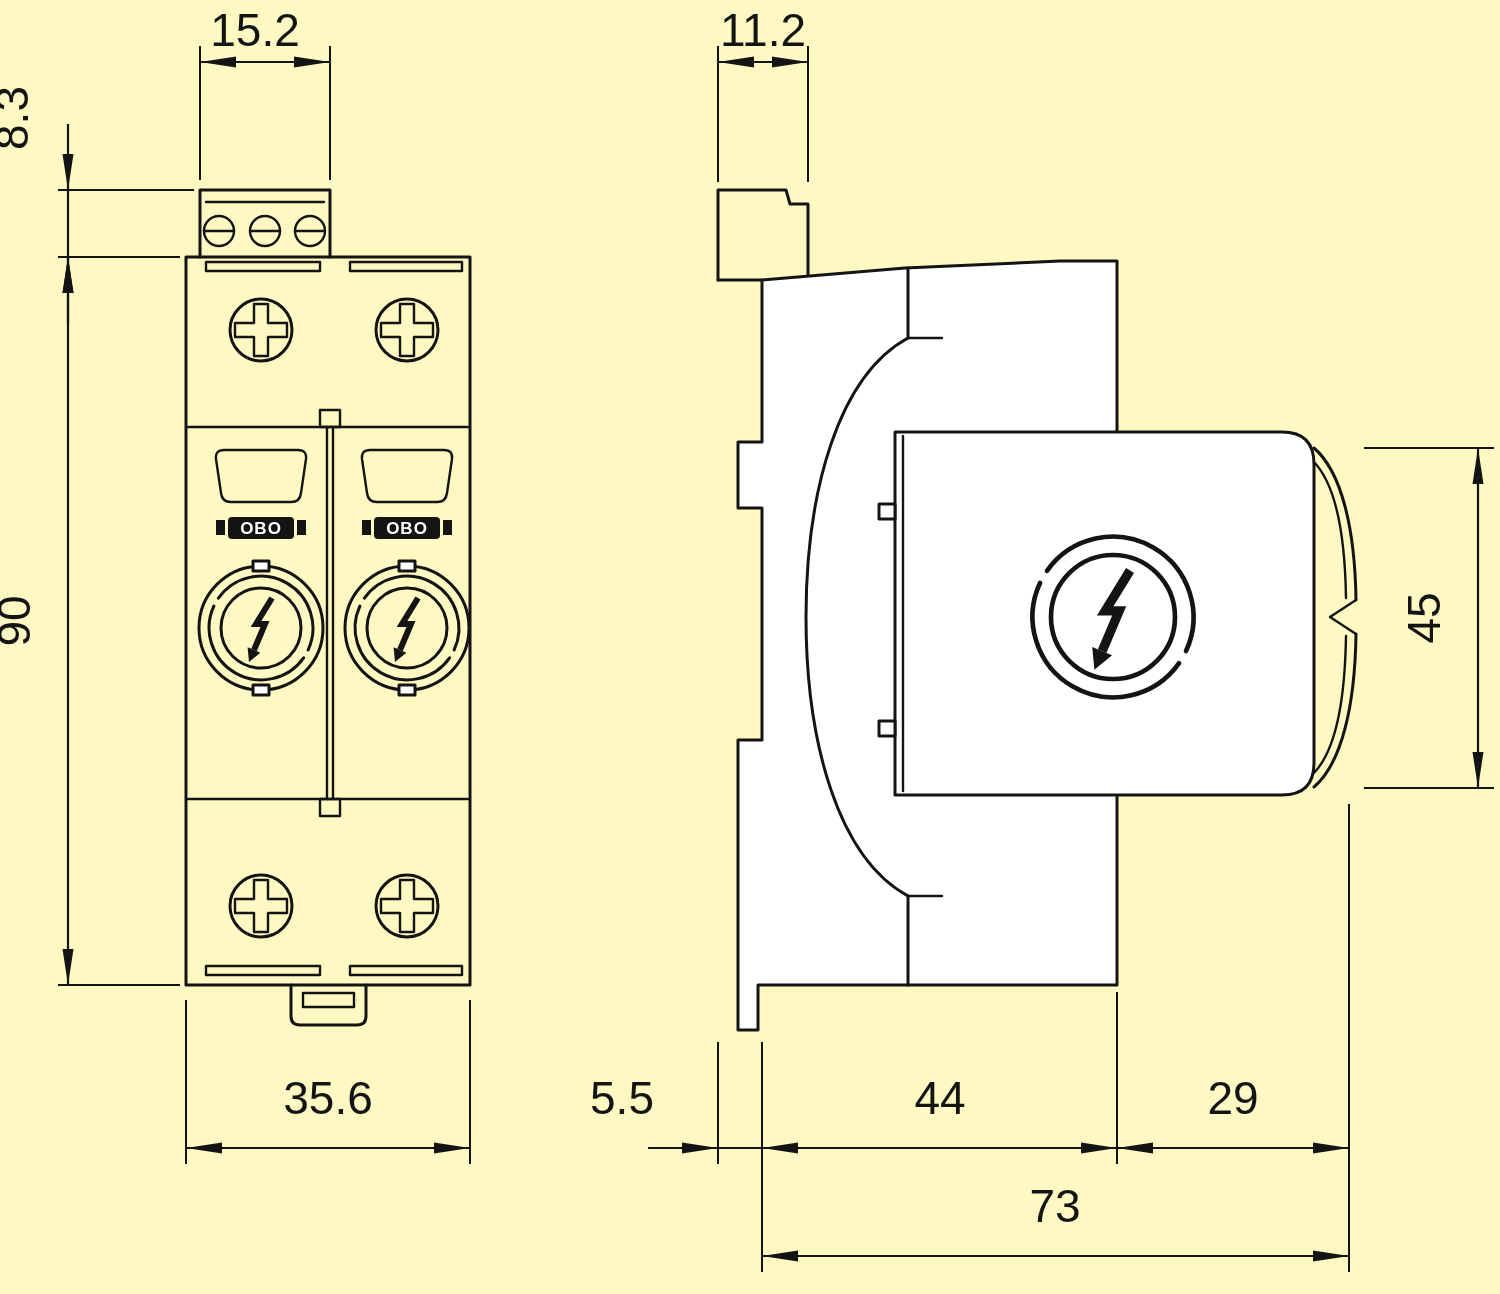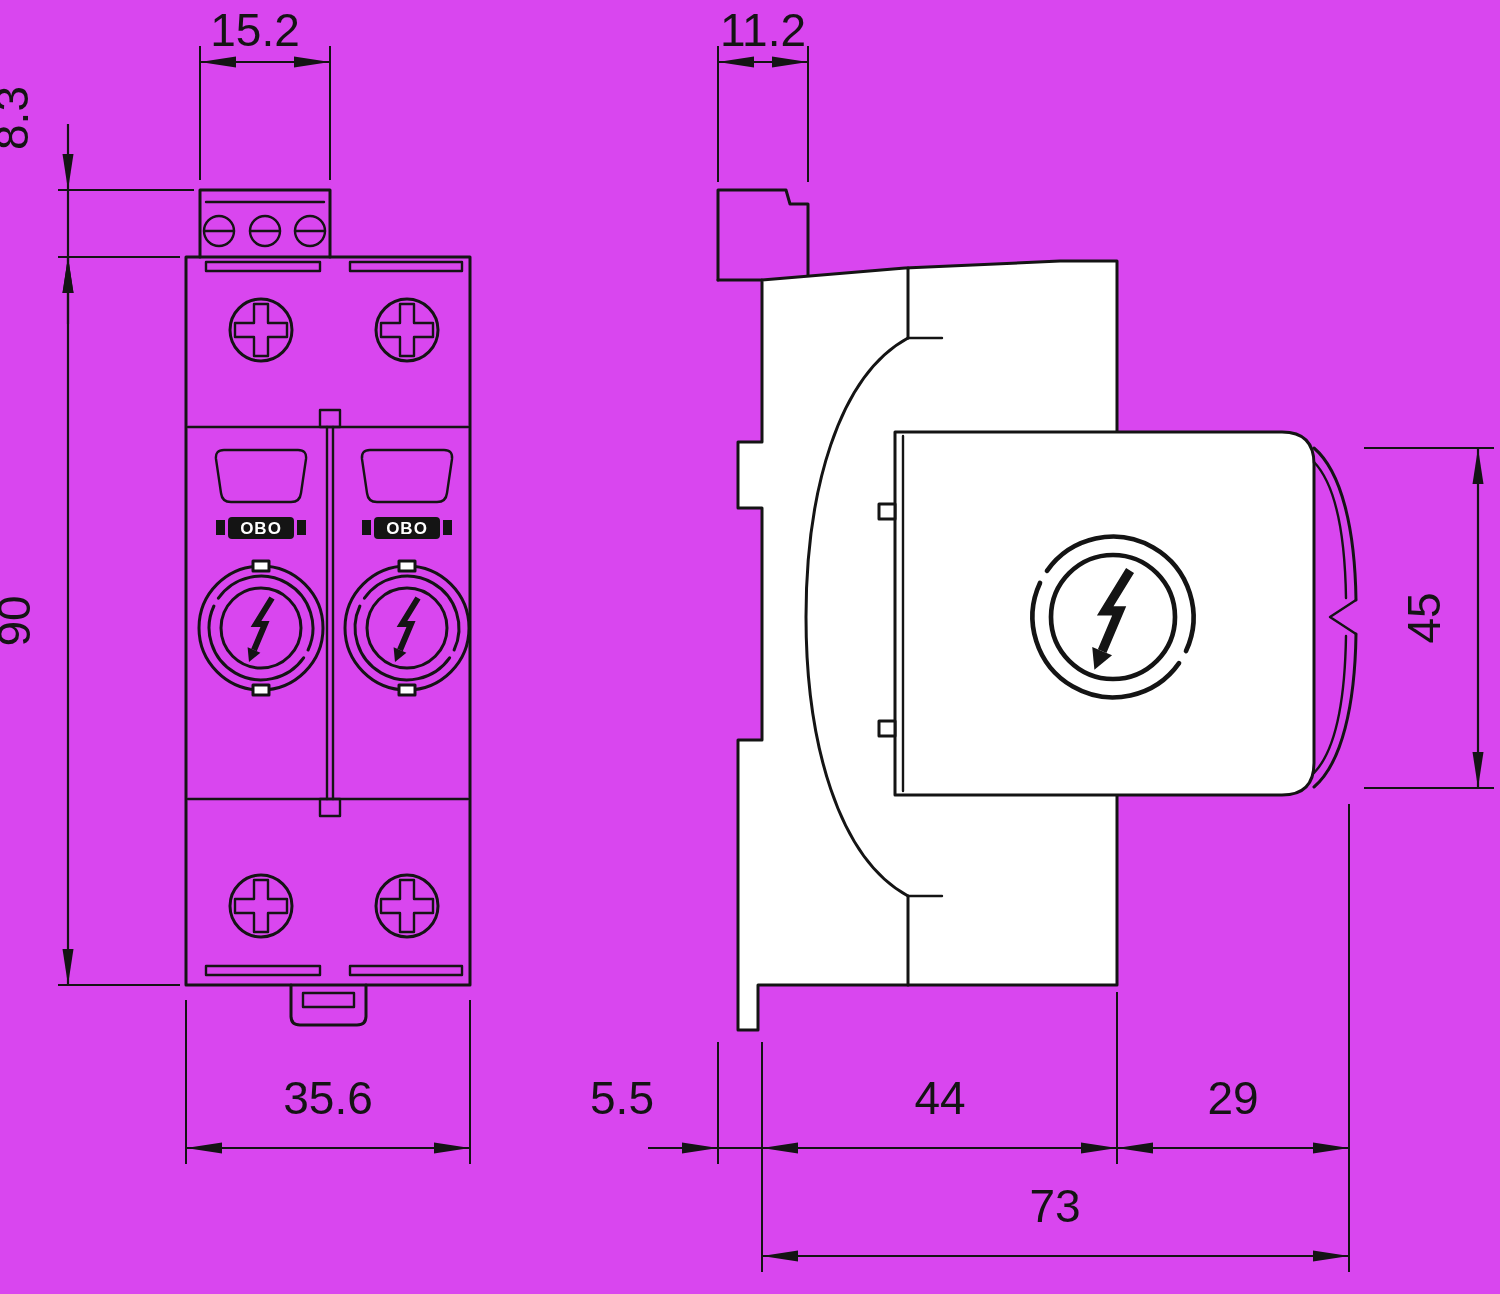--- a/index.html
+++ b/index.html
@@ -1,16 +1,16 @@
 <!DOCTYPE html>
 <html><head>
 <meta charset="utf-8">
 <style>
   html,body { margin:0; padding:0; background:#ffffff; }
-  .canvas { width:1500px; height:1294px; background:#d946ef; position:relative; }
+  .canvas { width:1500px; height:1294px; background:#fef9c3; position:relative; }
   svg { display:block; }
   .ol  { fill:none; stroke:#141414; stroke-width:3; stroke-linecap:round; stroke-linejoin:round; }
   .olf { fill:#ffffff; stroke:#141414; stroke-width:3; stroke-linejoin:round; }
   .ol2 { fill:none; stroke:#141414; stroke-width:2.4; stroke-linecap:round; stroke-linejoin:round; }
   .fillb { fill:#141414; stroke:none; }
   .dim { fill:none; stroke:#141414; stroke-width:2.2; }
   .ext { fill:none; stroke:#141414; stroke-width:2; }
   .dimtxt { font-family:"Liberation Sans", sans-serif; font-size:46px; fill:#141414; text-anchor:middle; }
   .brandtxt { font-family:"Liberation Sans", sans-serif; font-size:17px; font-weight:bold; fill:#ffffff; text-anchor:middle; letter-spacing:1px; }
 </style>

